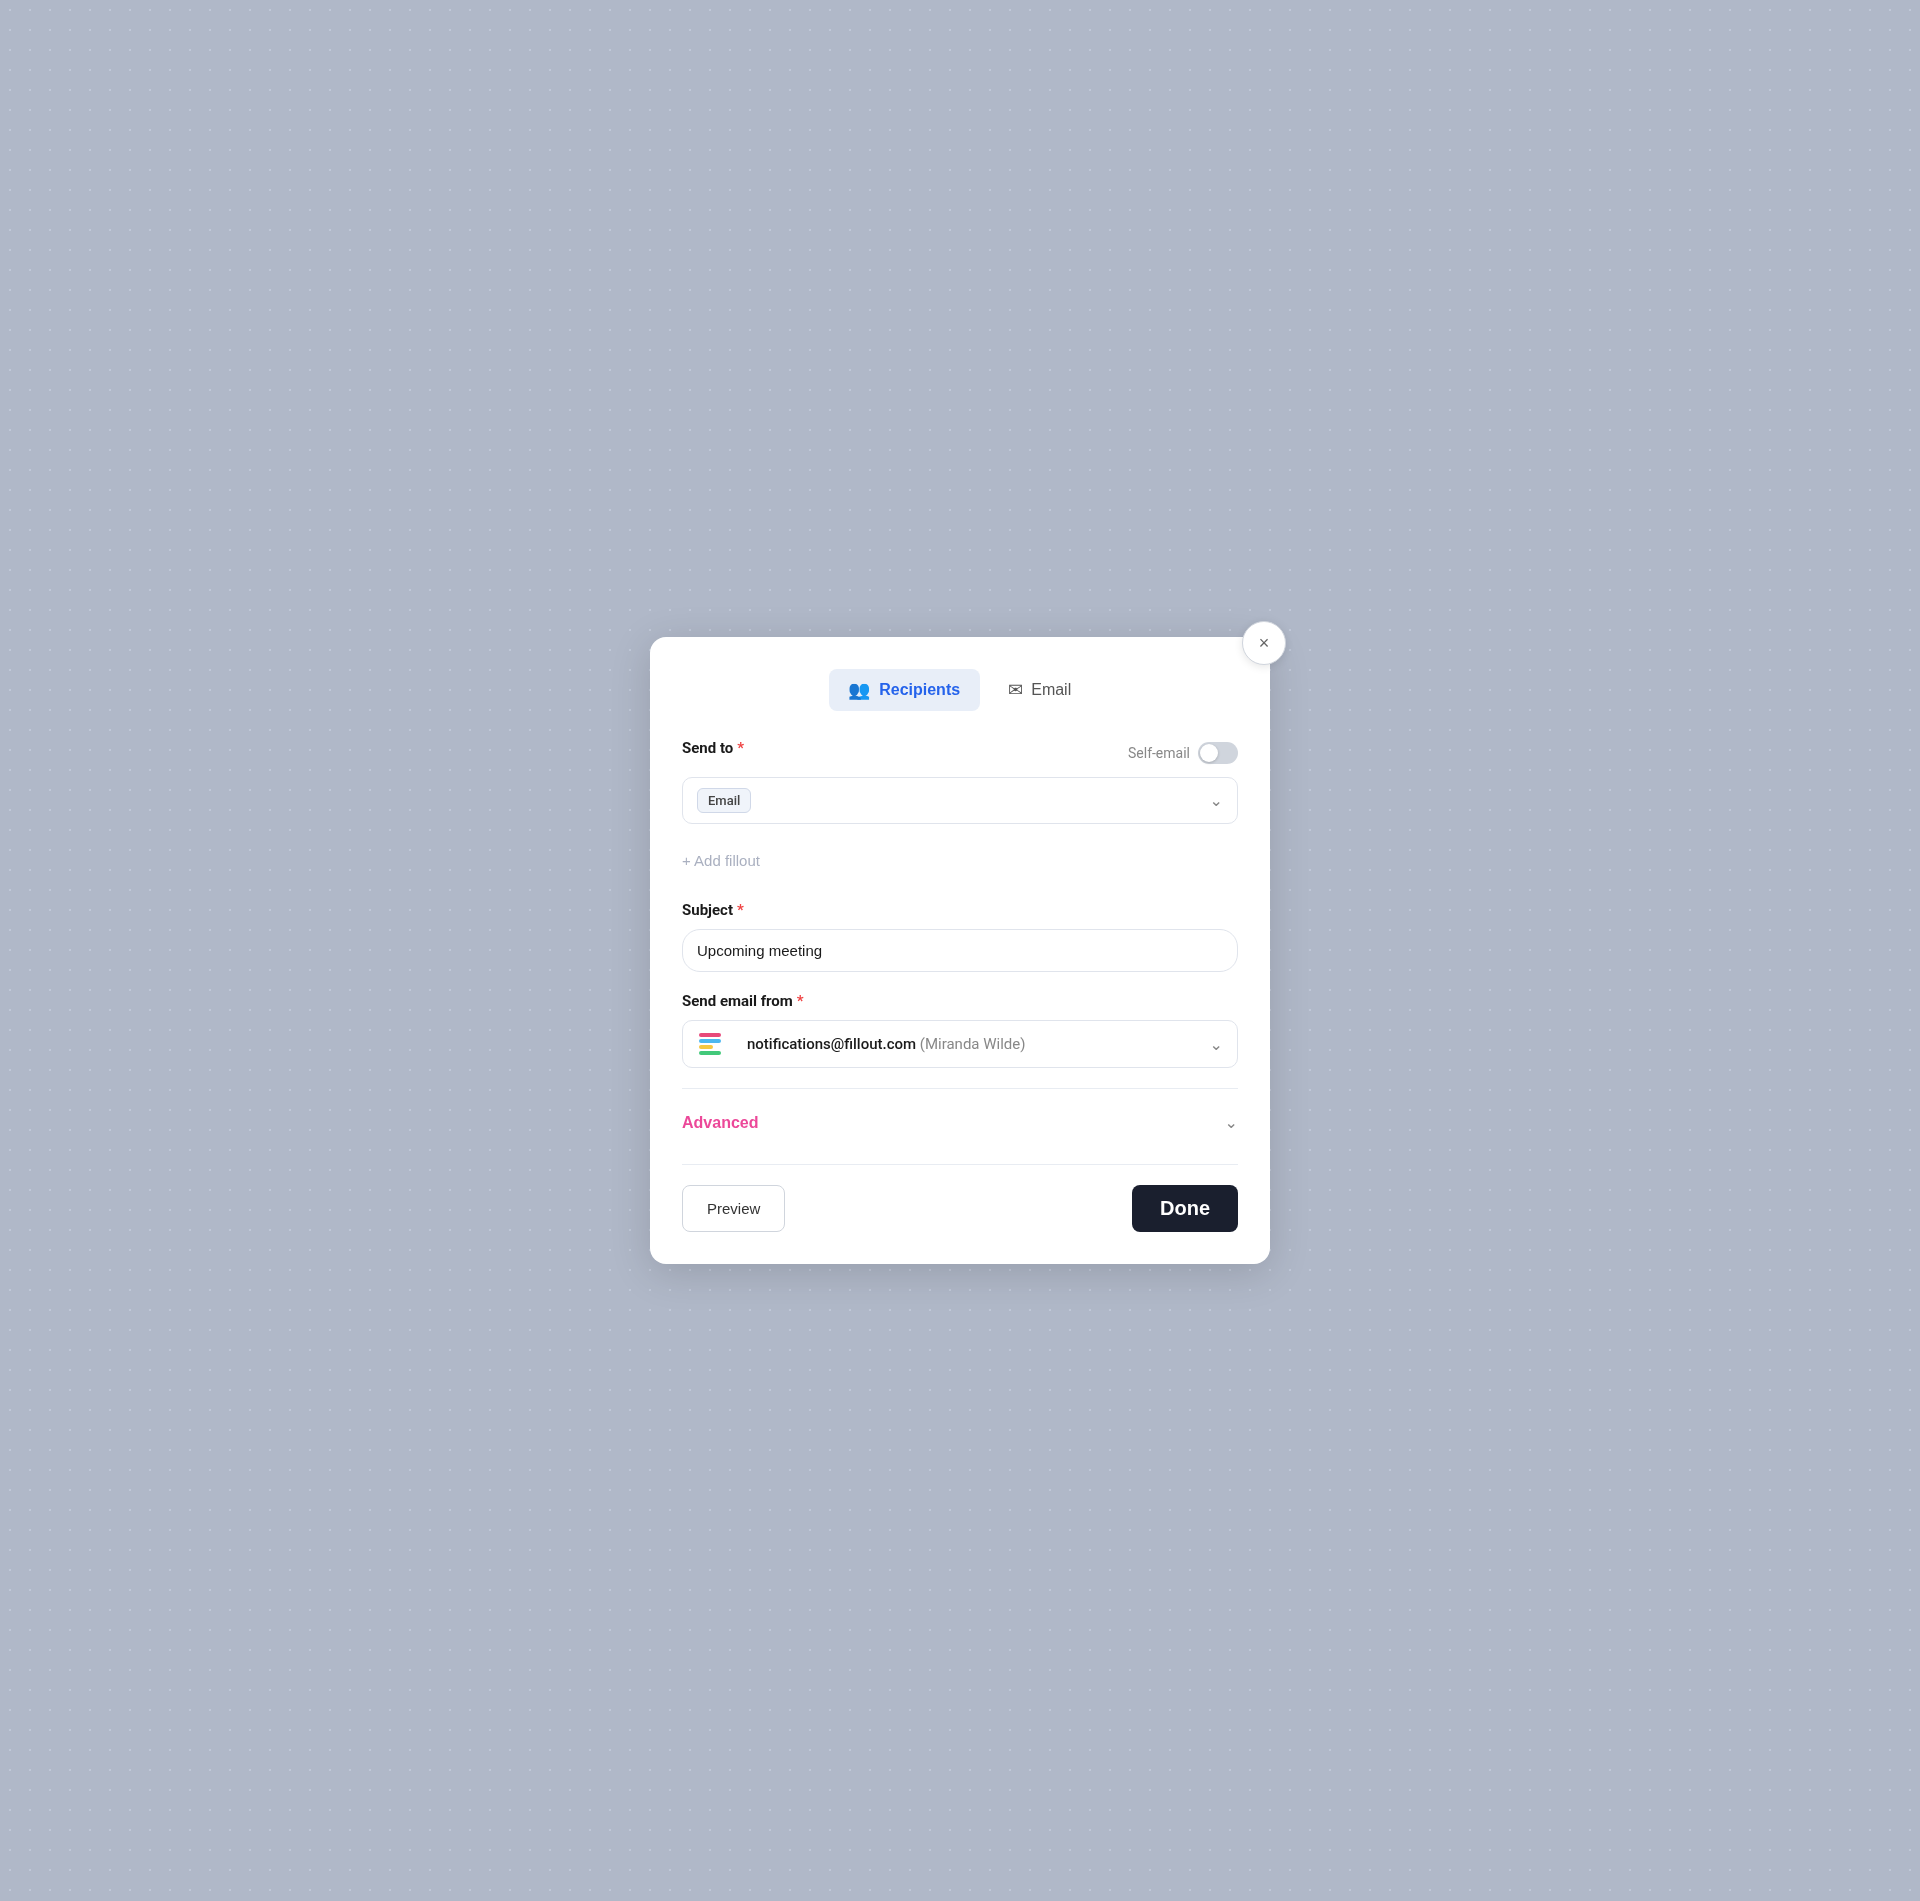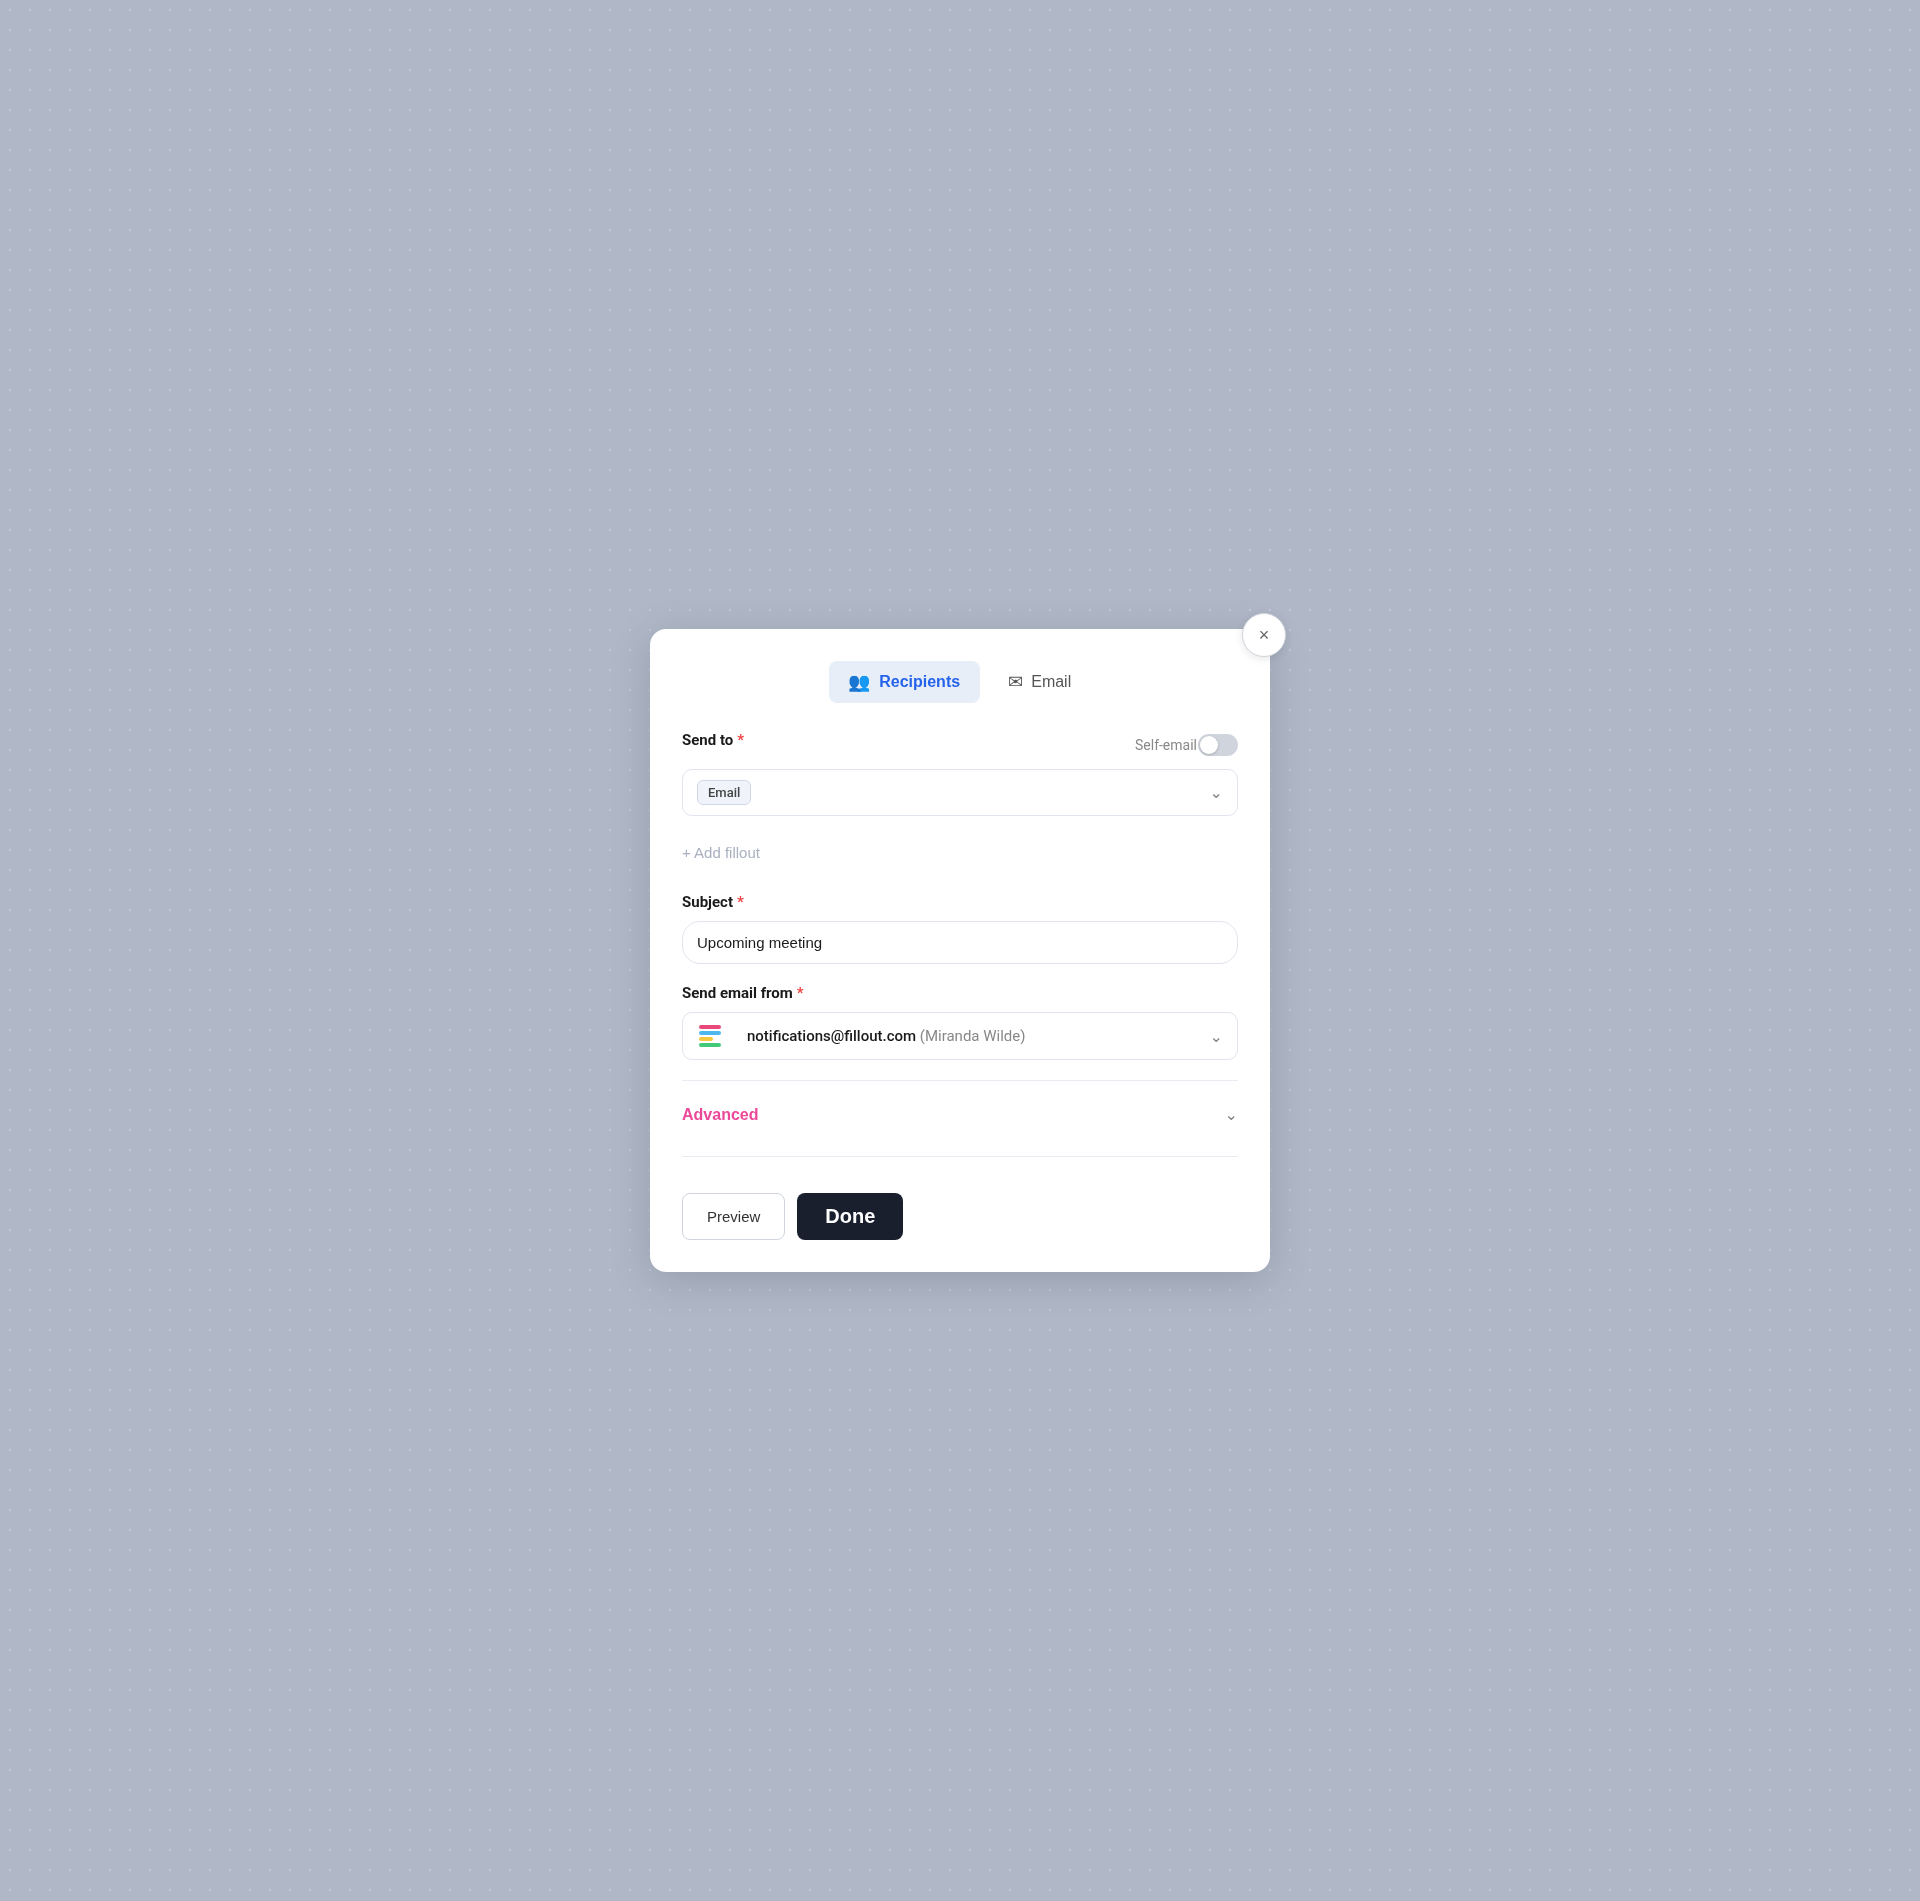--- a/index.html
+++ b/index.html
@@ -108,21 +108,21 @@
     .field-header {
       display: flex;
       justify-content: space-between;
       align-items: center;
       margin-bottom: 10px;
     }
 
     .self-email-toggle {
       display: flex;
       align-items: center;
-      gap: 1px;
+      gap: 8px;
       color: #888;
       font-size: 14px;
     }
 
     .toggle-switch {
       width: 40px;
       height: 22px;
       background: #d0d5dd;
       border-radius: 11px;
       position: relative;
@@ -275,24 +275,24 @@
     }
 
     .advanced-label {
       font-size: 16px;
       color: #ec4899;
       font-weight: 700;
     }
 
     .footer {
       display: flex;
-      justify-content: flex-start;
+      justify-content: space-between;
       gap: 12px;
       margin-top: 28px;
-      padding-top: 36px;
+      padding-top: 20px;
       border-top: 1px solid #e8ecf2;
     }
 
     .btn-preview {
       padding: 12px 24px;
       border: 1.5px solid #d0d5dd;
       border-radius: 8px;
       background: #fff;
       font-size: 15px;
       font-weight: 500;

